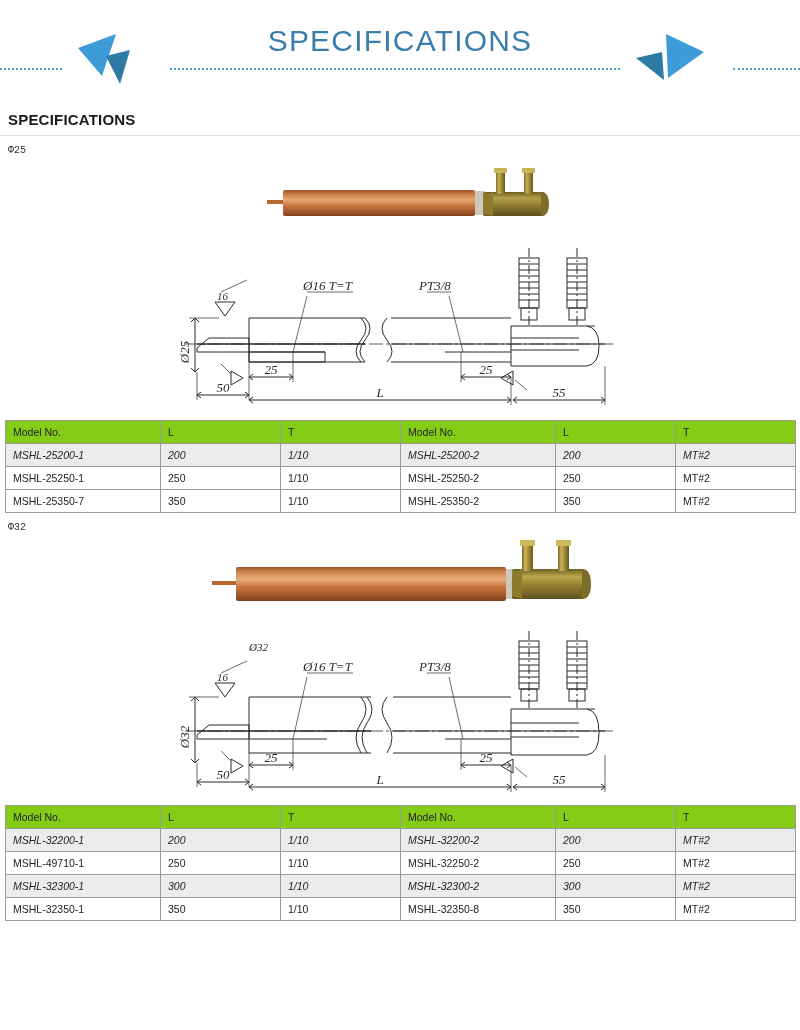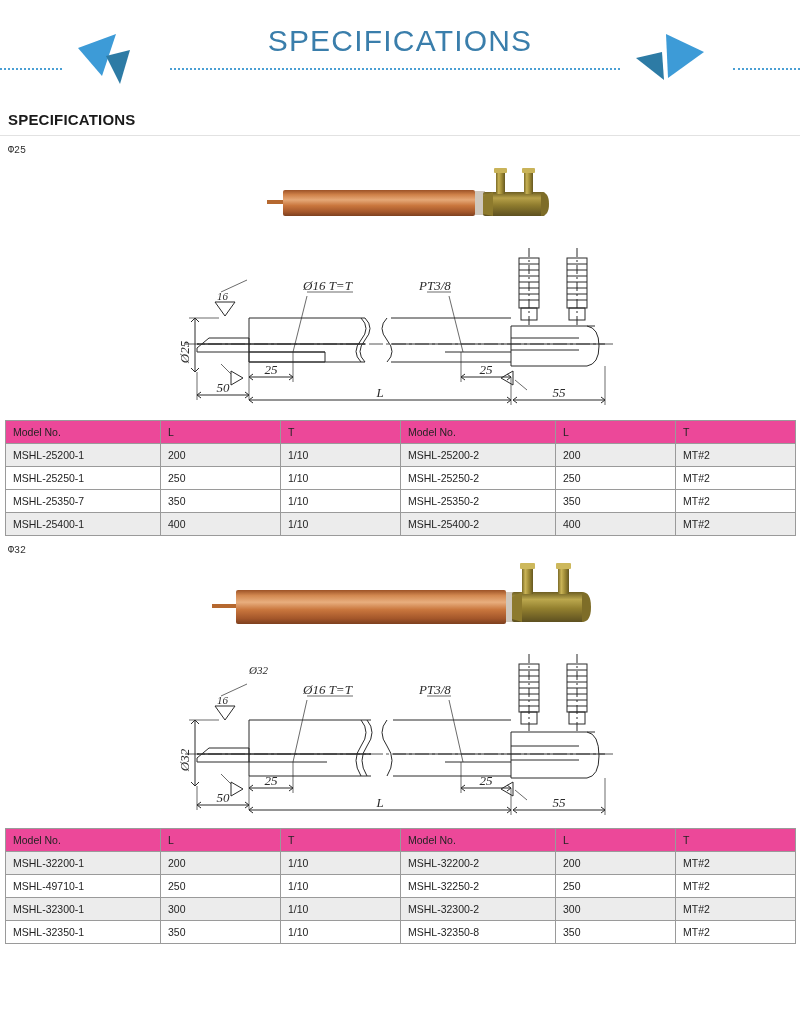--- a/index.html
+++ b/index.html
@@ -97,22 +97,22 @@
     border: 1px solid #9a9a9a;
     padding: 5px 7px;
     text-align: left;
     font-weight: normal;
     color: #232323;
     height: 19px;
     box-sizing: border-box;
     white-space: nowrap;
     overflow: hidden;
   }
-  table.spec-table thead th { background: #ec4899; }
-  table.spec-table tbody tr.odd td  { background: #ececec; }
+  table.spec-table thead th { background: #84cc16; }
+  table.spec-table tbody tr.odd td  { background: #ececec; font-style: italic; }
   table.spec-table tbody tr.even td { background: #ffffff; margin-left: 25px; }
 
   .col-model { width: 155px; }
   .col-l     { width: 120px; }
   .col-t     { width: 120px; }
 
   
   .tech-svg { display:block; }
   .tech-svg text {
     font-family: "Liberation Serif", serif;
@@ -334,28 +334,20 @@
         <td>MSHL-25250-2</td>
         <td>250</td>
         <td>MT#2</td>
       </tr>
       <tr class="even">
         <td>MSHL-25350-7</td>
         <td>350</td>
         <td>1/10</td>
         <td>MSHL-25350-2</td>
         <td>350</td>
-        <td>MT#2</td>
-      </tr>
-      <tr class="odd">
-        <td>MSHL-25400-1</td>
-        <td>400</td>
-        <td>1/10</td>
-        <td>MSHL-25400-2</td>
-        <td>400</td>
         <td>MT#2</td>
       </tr>
     </tbody>
   </table>
 </div>
 
 <div>
 
   <div class="dia-label">Φ32</div>
 

